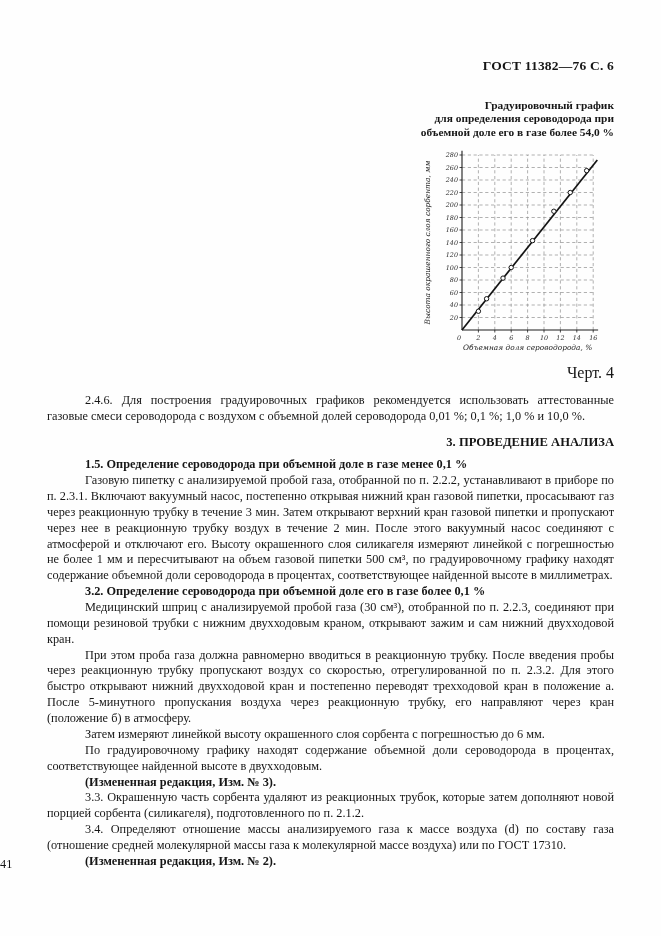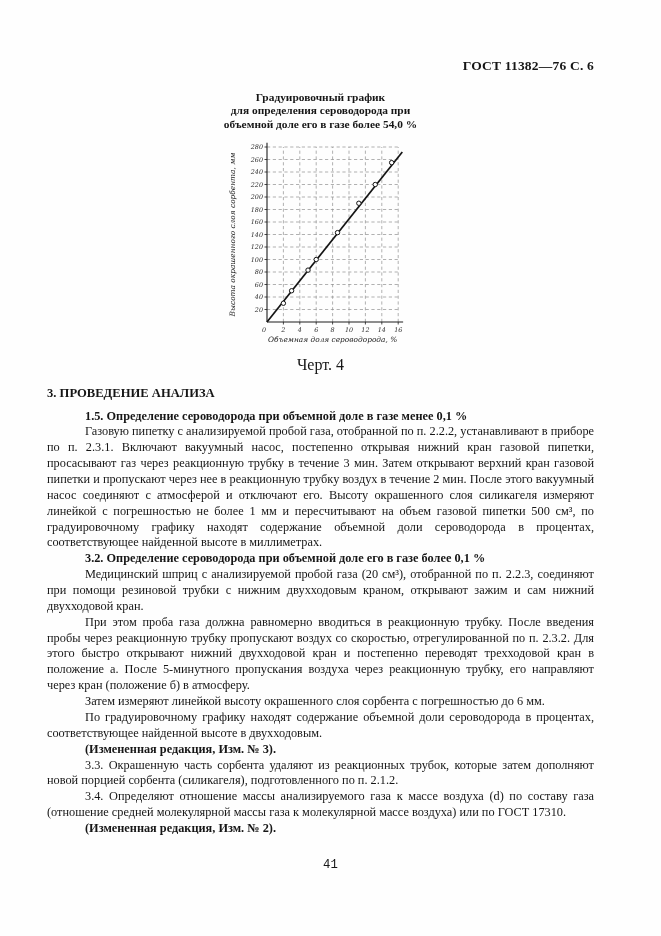--- a/index.html
+++ b/index.html
@@ -1,33 +1,33 @@
 <!DOCTYPE html>
 <html lang="ru"><head>
 <meta charset="utf-8">
 <style>
   html,body{margin:0;padding:0;background:#e8e8e8;}
   .page{
     width:661px;height:936px;margin:0 auto;background:#fefefe;
-    box-sizing:border-box;padding:58px 67px 0 47px;position:relative;
+    box-sizing:border-box;padding:58px 47px 0 47px;position:relative;
     font-family:"Liberation Serif", serif;color:#161616;overflow:hidden;
   }
   .doc-header{text-align:right;font-weight:bold;font-size:13.5px;letter-spacing:.2px;}
-  .figure{margin-top:17px;text-align:center;}
+  .figure{margin-top:25px;text-align:right;}
   .figure-title{font-weight:bold;font-size:11.4px;line-height:1.18;}
   .figure-title span{display:block;}
   .chart-wrap{margin-top:3px;}
   svg.chart{display:inline-block;}
   .figure-caption{font-size:16px;margin-top:4px;}
   .content{margin-top:11px;font-size:12.3px;line-height:1.29;text-align:justify;}
   .content p{margin:0;text-indent:38px;}
   .content p.bold{font-weight:bold;}
-  .content p.center-heading{text-align:left;text-indent:0;font-weight:bold;margin:9px 0 7px 0;font-size:12.6px;}
+  .content p.center-heading{text-align:right;text-indent:0;font-weight:bold;margin:9px 0 7px 0;font-size:12.6px;}
   .content p.subheading{font-weight:bold;}
-  .page-number{position:absolute;left:0;right:0;bottom:64px;text-align:center;font-size:12.3px;font-family:Liberation Mono, monospace;}
+  .page-number{position:absolute;left:0;right:0;bottom:64px;font-size:12.3px;}
   .tick-label{font-family:"DejaVu Serif", serif;font-style:italic;font-size:6.4px;fill:#2a2a2a;}
   .axis-title{font-family:"DejaVu Serif", serif;font-style:italic;font-size:7.4px;fill:#222;}
 </style>
 </head>
 <body>
 
 <div class="page">
 
   <div class="doc-header">ГОСТ 11382—76 С. 6</div>
 
@@ -118,25 +118,26 @@
           <circle cx="152.23999999999998" cy="50.5" r="2.2" fill="#fff" stroke="#141414" stroke-width="1"></circle>
           <circle cx="168.64" cy="28.625" r="2.2" fill="#fff" stroke="#141414" stroke-width="1"></circle>
           <text x="109.6" y="208" text-anchor="middle" class="axis-title">Объемная доля сероводорода, %</text>
           <text x="12" y="100.5" text-anchor="middle" class="axis-title" transform="rotate(-90 12 100.5)">Высота окрашенного слоя сорбента, мм</text>
         </svg>
     </div>
     <div class="figure-caption">Черт. 4</div>
   </div>
 
   <div class="content">
+    <p class="body">2.4.6. Для построения градуировочных графиков рекомендуется использовать аттестованные газовые смеси сероводорода с воздухом с объемной долей сероводорода 0,01 %; 0,1 %; 1,0 % и 10,0 %.</p>
     <p class="center-heading">3. ПРОВЕДЕНИЕ АНАЛИЗА</p>
     <p class="subheading">1.5. Определение сероводорода при объемной доле в газе менее 0,1 %</p>
     <p class="body">Газовую пипетку с анализируемой пробой газа, отобранной по п. 2.2.2, устанавливают в приборе по п. 2.3.1. Включают вакуумный насос, постепенно открывая нижний кран газовой пипетки, просасывают газ через реакционную трубку в течение 3 мин. Затем открывают верхний кран газовой пипетки и пропускают через нее в реакционную трубку воздух в течение 2 мин. После этого вакуумный насос соединяют с атмосферой и отключают его. Высоту окрашенного слоя силикагеля измеряют линейкой с погрешностью не более 1 мм и пересчитывают на объем газовой пипетки 500 см³, по градуировочному графику находят содержание объемной доли сероводорода в процентах, соответствующее найденной высоте в миллиметрах.</p>
     <p class="subheading">3.2. Определение сероводорода при объемной доле его в газе более 0,1 %</p>
-    <p class="body">Медицинский шприц с анализируемой пробой газа (20 см³), отобранной по п. 2.2.3, соединяют при помощи резиновой трубки с нижним двухходовым краном, открывают зажим и сам нижний двухходовой кран.</p>
+    <p class="body">Медицинский шприц с анализируемой пробой газа (30 см³), отобранной по п. 2.2.3, соединяют при помощи резиновой трубки с нижним двухходовым краном, открывают зажим и сам нижний двухходовой кран.</p>
     <p class="body">При этом проба газа должна равномерно вводиться в реакционную трубку. После введения пробы через реакционную трубку пропускают воздух со скоростью, отрегулированной по п. 2.3.2. Для этого быстро открывают нижний двухходовой кран и постепенно переводят трехходовой кран в положение а. После 5-минутного пропускания воздуха через реакционную трубку, его направляют через кран (положение б) в атмосферу.</p>
     <p class="body">Затем измеряют линейкой высоту окрашенного слоя сорбента с погрешностью до 6 мм.</p>
     <p class="body">По градуировочному графику находят содержание объемной доли сероводорода в процентах, соответствующее найденной высоте в двухходовым.</p>
     <p class="bold">(Измененная редакция, Изм. № 3).</p>
     <p class="body">3.3. Окрашенную часть сорбента удаляют из реакционных трубок, которые затем дополняют новой порцией сорбента (силикагеля), подготовленного по п. 2.1.2.</p>
     <p class="body">3.4. Определяют отношение массы анализируемого газа к массе воздуха (d) по составу газа (отношение средней молекулярной массы газа к молекулярной массе воздуха) или по ГОСТ 17310.</p>
     <p class="bold">(Измененная редакция, Изм. № 2).</p>
   </div>
 
   <div class="page-number">41</div>

